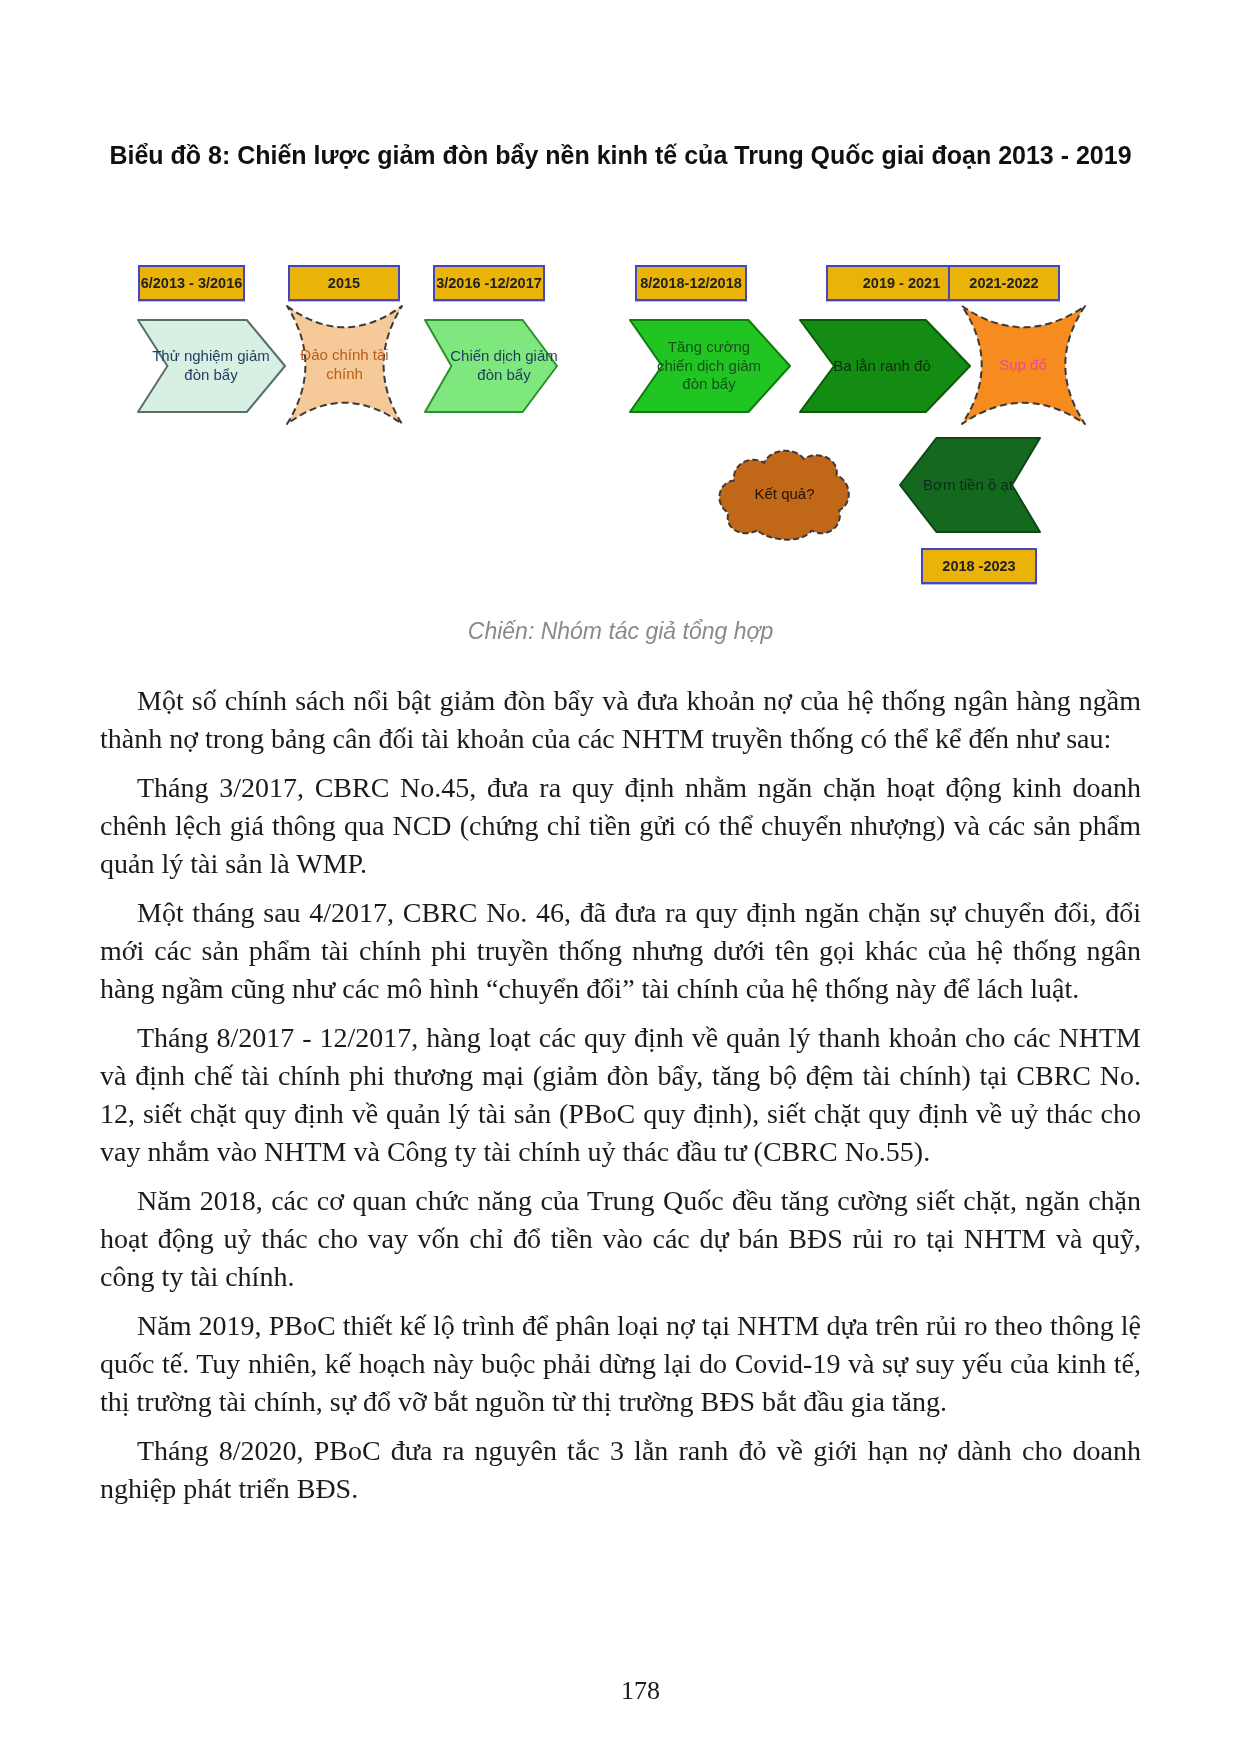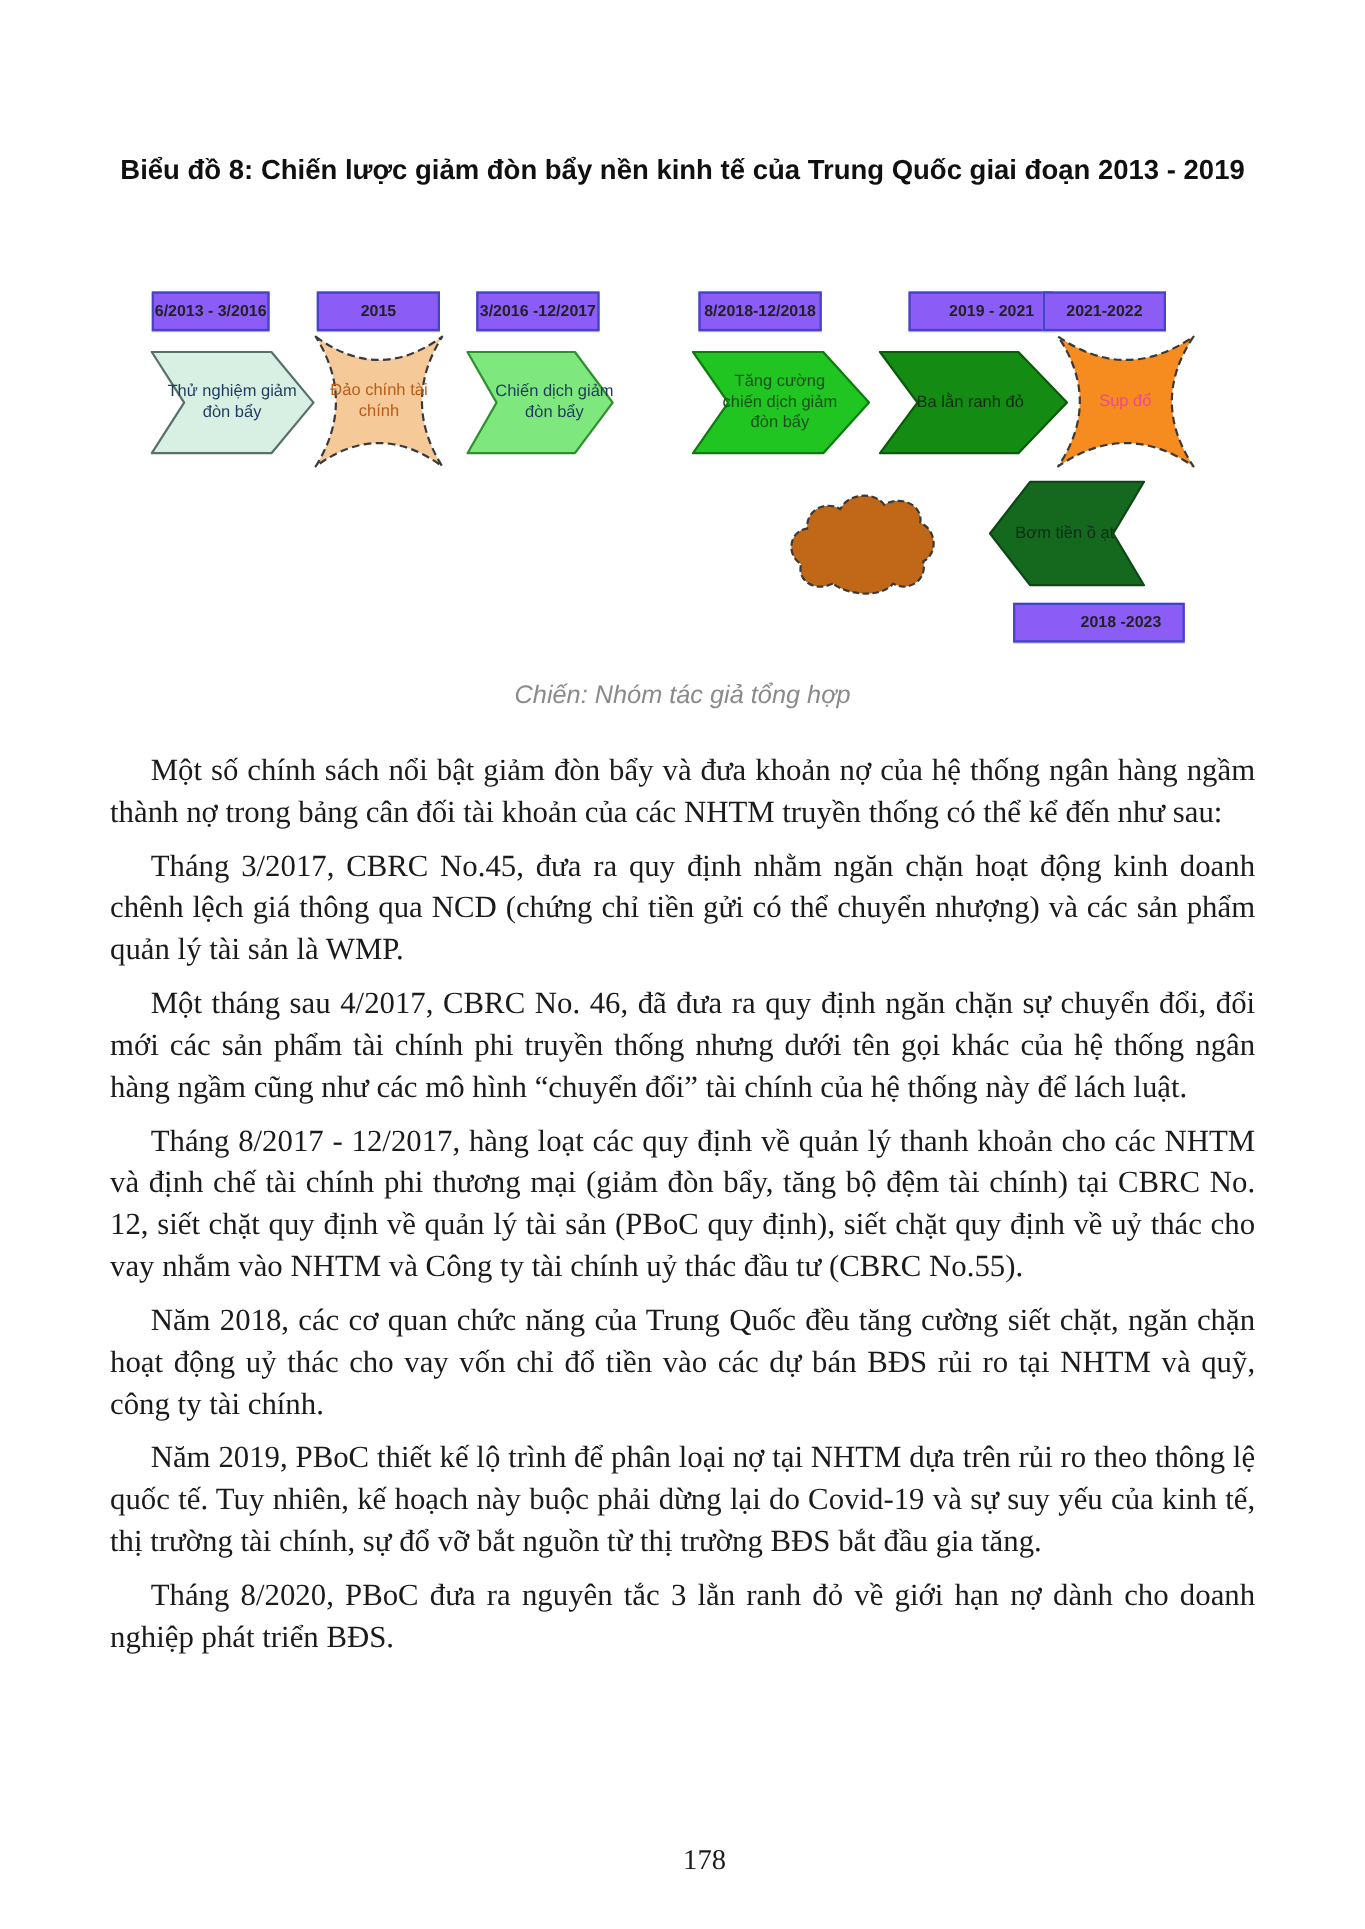--- a/index.html
+++ b/index.html
@@ -10,29 +10,29 @@
   }
   
   .doc-title{
     position:absolute; top:141px; left:0; width:100%;
     text-align:center; font-family:"Liberation Sans", sans-serif;
     font-weight:bold; font-size:25px; color:#101010;
   }
   
   .diagram{ position:absolute; top:240px; left:0; width:1241px; height:365px; }
   .date-box{
-    position:absolute; top:25px; height:32px; background:#8b5cf6;
+    position:absolute; top:25px; height:32px; background:#eab308;
     border:2px solid #4444c8; box-shadow:0 1px 0 #b9b9e8;
     display:flex; align-items:center; justify-content:center;
     font-family:"Liberation Sans", sans-serif; font-size:14.5px; font-weight:600; color:#222;
   }
   .db1{left:138px;width:103px;} .db2{left:288px;width:108px;}
   .db3{left:433px;width:108px;} .db4{left:635px;width:108px;}
   .db5{left:826px;width:107px;padding-left:20px;} .db6{left:948px;width:108px;}
-  .db7{top:308px;left:921px;width:112px;padding-left:40px;}
+  .db7{top:308px;left:921px;width:112px;}
   .shape{position:absolute; overflow:visible;}
   .shape polygon,.shape path{stroke-width:2; vector-effect:non-scaling-stroke; stroke-linejoin:round;}
   .a1{left:138px;top:80px;width:147px;height:92px;}
   .s2{left:287px;top:66px;width:115px;height:118px;}
   .a3{left:425px;top:80px;width:132px;height:92px;}
   .a4{left:630px;top:80px;width:160px;height:92px;}
   .a5{left:800px;top:80px;width:170px;height:92px;}
   .s6{left:962px;top:66px;width:123px;height:118px;}
   .cloud{left:716px;top:204px;width:137px;height:100px;}
   .a7{left:900px;top:198px;width:140px;height:94px;}
@@ -109,20 +109,21 @@
       <polygon points="100,0 26,0 0,50 26,100 100,100 80,50" stroke="#0d4716" fill="#15691f"></polygon>
     </svg>
     <div class="date-box db7">2018 -2023</div>
 
     <div class="shape-label l1">Thử nghiệm giảm đòn bẩy</div>
     <div class="shape-label l2">Đảo chính tài chính</div>
     <div class="shape-label l3">Chiến dịch giảm đòn bẩy</div>
     <div class="shape-label l4">Tăng cường chiến dịch giảm đòn bẩy</div>
     <div class="shape-label l5">Ba lằn ranh đỏ</div>
     <div class="shape-label l6">Sụp đổ</div>
+    <div class="shape-label lc">Kết quả?</div>
     <div class="shape-label l7">Bơm tiền ồ ạt</div>
 
   </div>
 
   <div class="source-line">Chiến: Nhóm tác giả tổng hợp</div>
 
   <div class="content">
     <p>Một số chính sách nổi bật giảm đòn bẩy và đưa khoản nợ của hệ thống ngân hàng ngầm thành nợ trong bảng cân đối tài khoản của các NHTM truyền thống có thể kể đến như sau:</p>
     <p>Tháng 3/2017, CBRC No.45, đưa ra quy định nhằm ngăn chặn hoạt động kinh doanh chênh lệch giá thông qua NCD (chứng chỉ tiền gửi có thể chuyển nhượng) và các sản phẩm quản lý tài sản là WMP.</p>
     <p>Một tháng sau 4/2017, CBRC No. 46, đã đưa ra quy định ngăn chặn sự chuyển đổi, đổi mới các sản phẩm tài chính phi truyền thống nhưng dưới tên gọi khác của hệ thống ngân hàng ngầm cũng như các mô hình “chuyển đổi” tài chính của hệ thống này để lách luật.</p>

